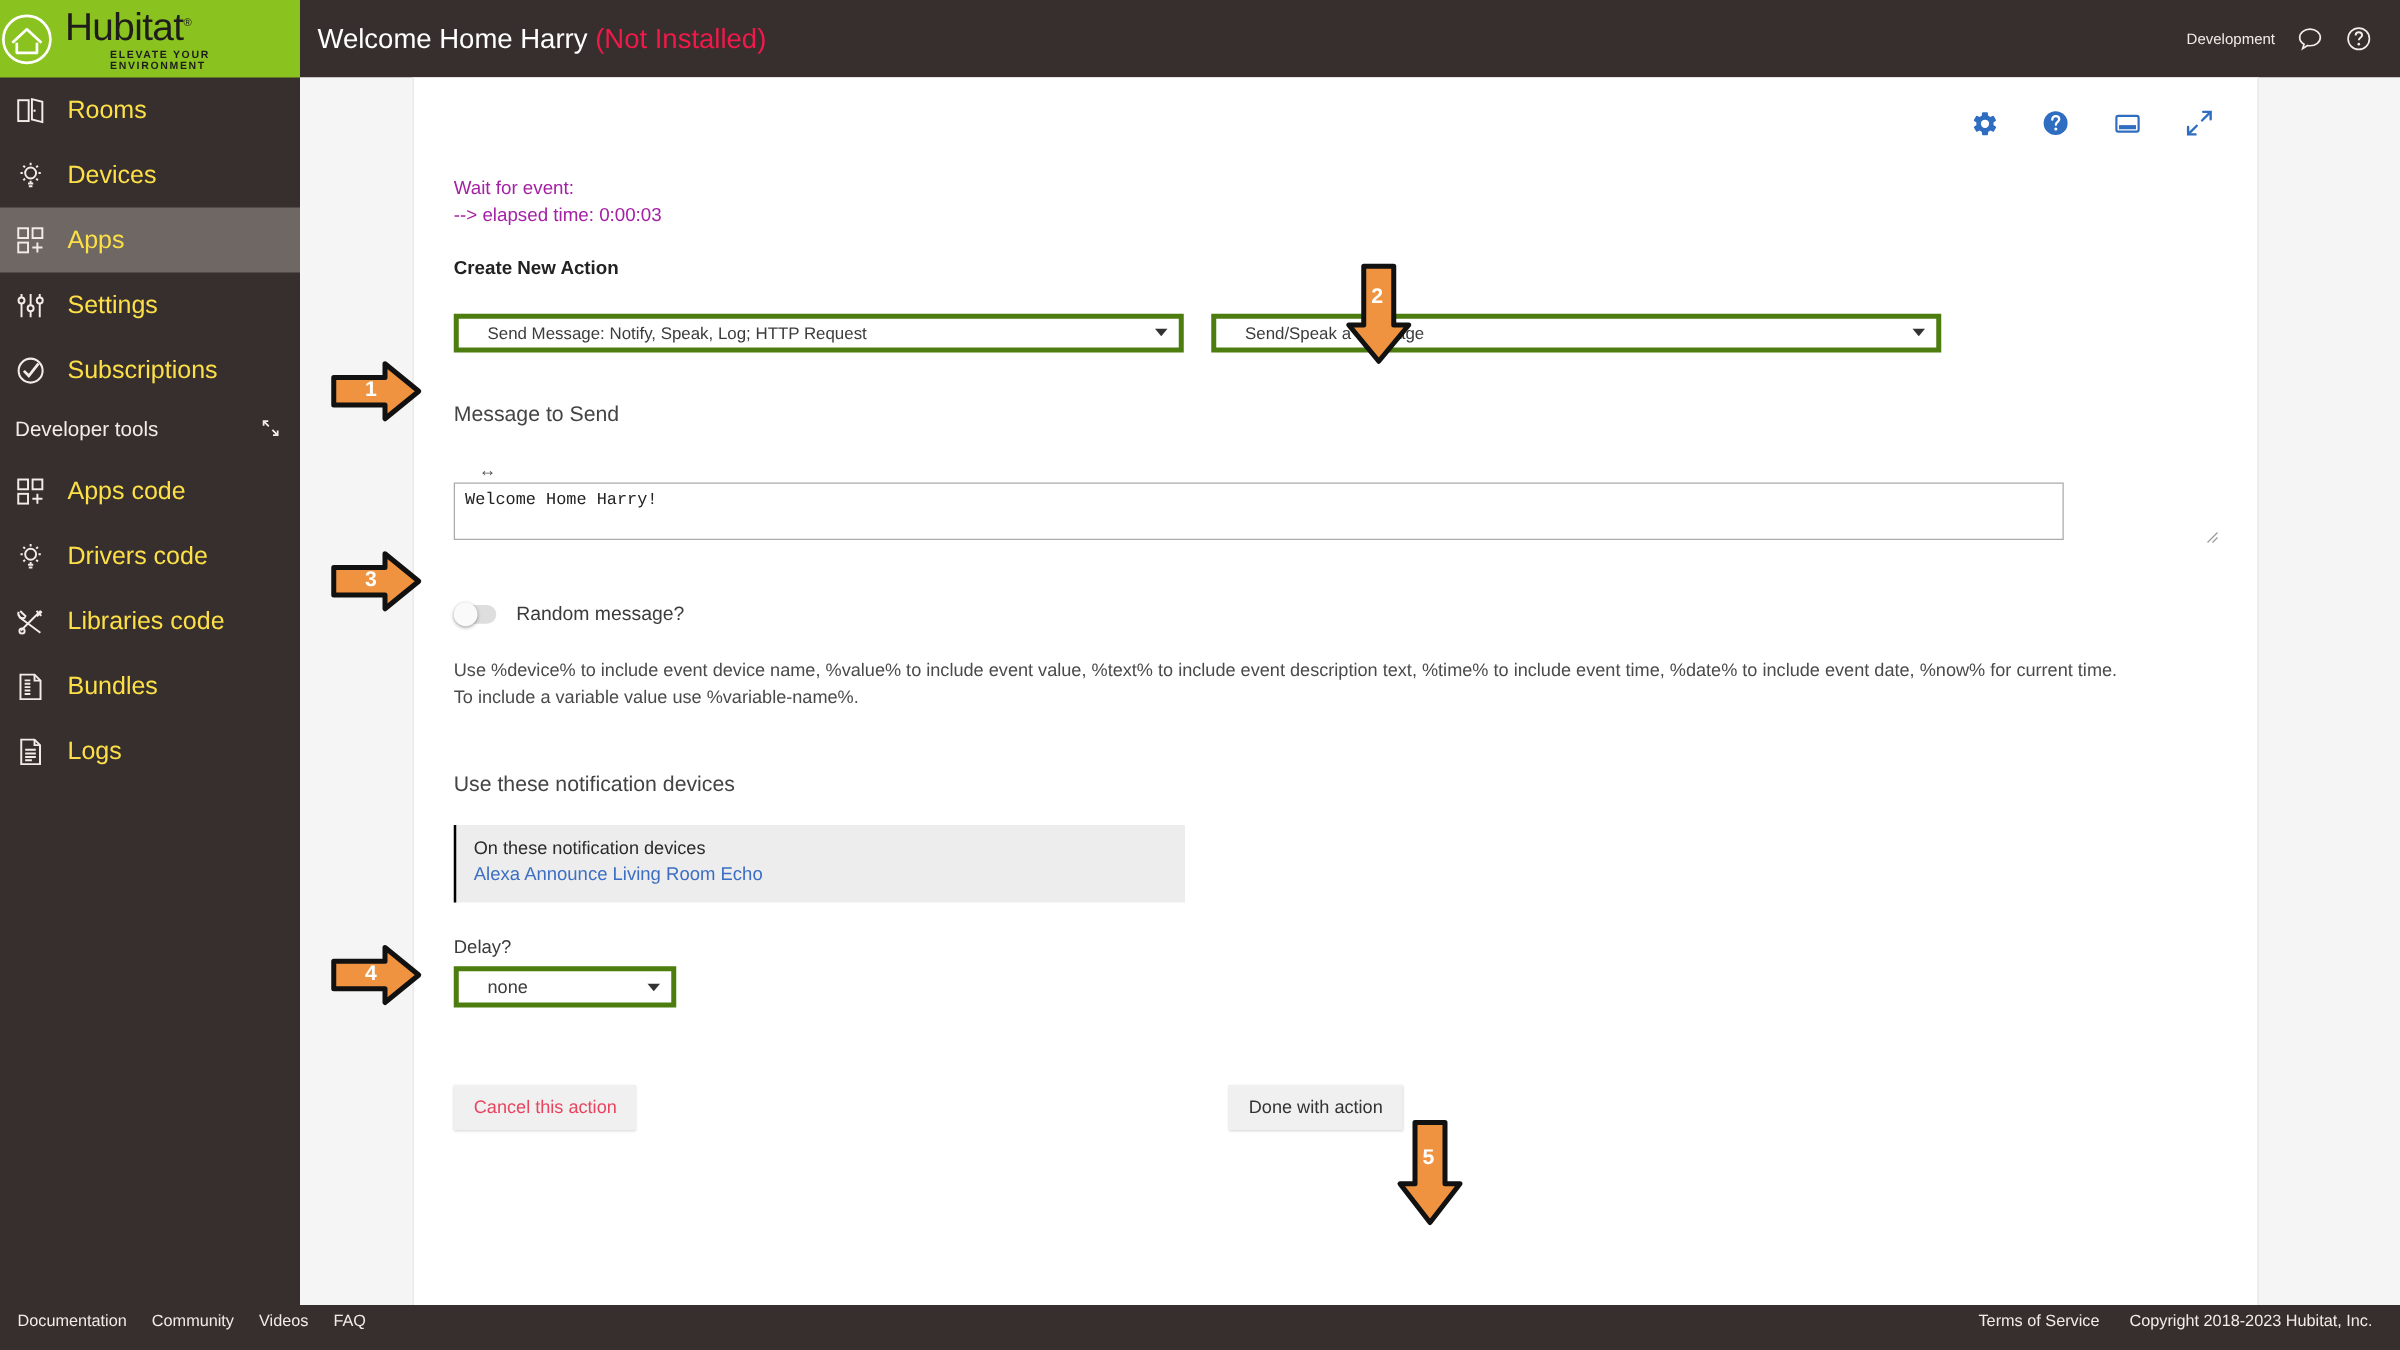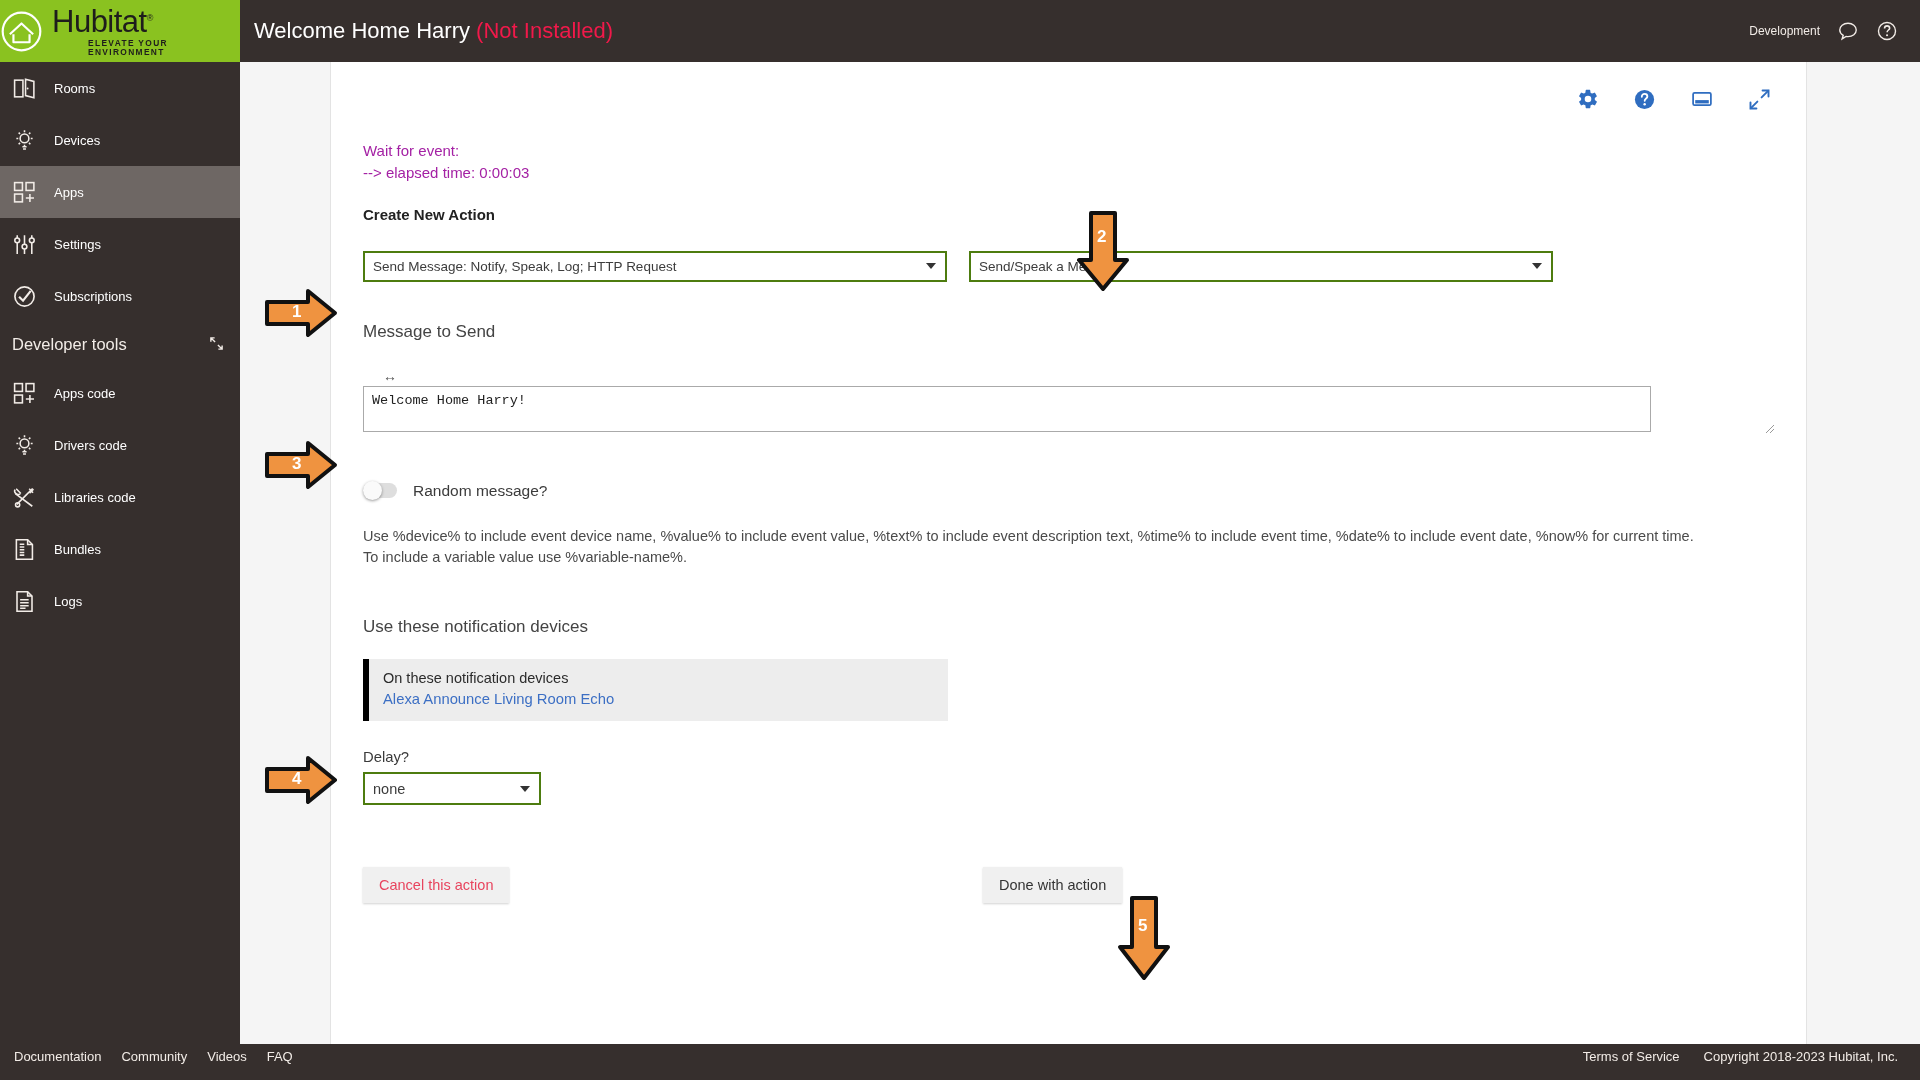--- a/index.html
+++ b/index.html
@@ -31,21 +31,21 @@
   }
   .logo-word sup { font-size: 9px; vertical-align: super; }
   .logo-tag {
     font-size: 8.4px; color: #1e1d1c; letter-spacing: 1.35px;
     margin-top: 2px; font-weight: bold; margin-left: 36px;
   }
 
   .nav-item {
     display: flex; align-items: center;
     height: 52px; padding-left: 10px; gap: 16px;
-    color: #ffffff; font-size: 13px; cursor: pointer;
+    color: #fde047; font-size: 20px; cursor: pointer;
   }
   .nav-item.active { background: #6e6764; }
   .nav-icon {
     width: 28px; height: 28px; display: flex;
     align-items: center; justify-content: center; flex: 0 0 28px;
   }
   .nav-icon svg { display: block; }
   .nav-label { white-space: nowrap; }
 
   .section-head {
@@ -87,22 +87,22 @@
 
   .body-pad { padding: 0 32px 0 32px; }
 
   .wait-block { color: #a421a4; font-size: 15px; line-height: 1.45; margin-top: 22px; }
   .create-label { font-size: 15px; font-weight: bold; color: #222; margin-top: 22px; }
 
   
   .select-row { display: flex; gap: 22px; margin-top: 28px; }
   .sel {
     position: relative; height: 31px; background: #fff;
-    border: 2px solid #4d7c0f; display: flex; align-items: center;
-    padding: 0 26px 0 8px; font-size: 13.5px; color: #3c3c3c;
+    border: 4px solid #4d7c0f; display: flex; align-items: center;
+    padding: 0 26px 0 23px; font-size: 13.5px; color: #3c3c3c;
     cursor: pointer; white-space: nowrap; overflow: hidden;
   }
   .sel-1 { width: 584px; }
   .sel-2 { width: 584px; }
   .caret {
     position: absolute; right: 9px; top: 50%; transform: translateY(-50%);
     width: 0; height: 0; border-left: 5px solid transparent;
     border-right: 5px solid transparent; border-top: 6px solid #333;
   }
 
@@ -136,21 +136,21 @@
   .toggle-label { font-size: 15.5px; color: #3b3b3b; }
 
   .help-text {
     margin-top: 26px; font-size: 14.5px; color: #4a4a4a;
     line-height: 1.5; max-width: 1420px;
   }
 
   .devices-head { font-size: 17px; color: #444; margin-top: 48px; }
   .device-box {
     margin-top: 22px; width: 585px; min-height: 62px;
-    background: #ededed; border-left: 6px solid #000000;
+    background: #ededed; border-left: 2px solid #000000;
     padding: 11px 12px 12px 14px;
   }
   .device-box-title { font-size: 14.5px; color: #2b2b2b; }
   .device-link {
     display: block; margin-top: 5px; font-size: 14.8px;
     color: #3c6fc4; cursor: pointer;
   }
 
   .delay-label { font-size: 14.8px; color: #3b3b3b; margin-top: 28px; }
   .sel-delay { width: 178px; height: 33px; margin-top: 7px; font-size: 14.5px; }

